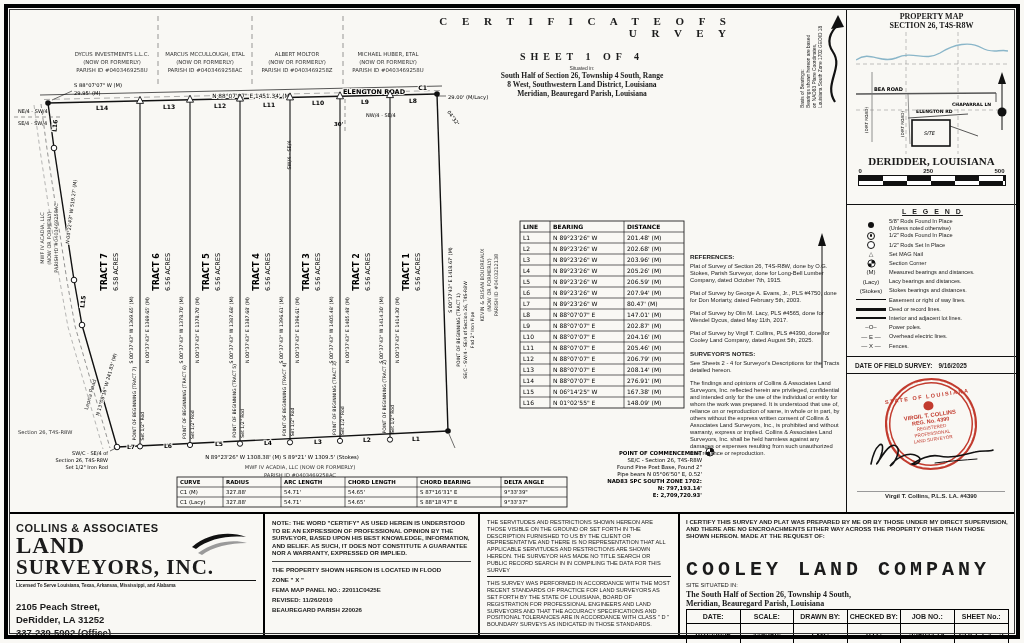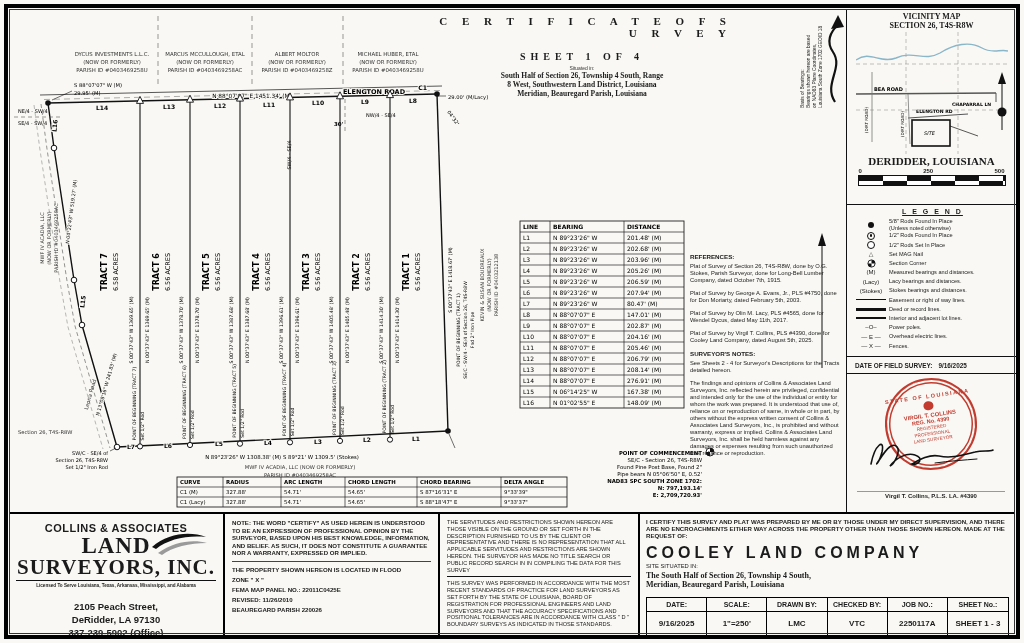--- a/index.html
+++ b/index.html
@@ -56,34 +56,34 @@
   .seal .s3{font-size:5.5px;font-weight:bold;}
   .seal .s4{font-size:4.6px;margin-top:1px;}
   .sig{position:absolute;left:18px;top:56px;}
   .sig-name{position:absolute;left:0;top:117px;width:168px;text-align:center;font-size:6px;font-weight:bold;
             border-top:1px solid #999;padding-top:1px;margin-left:10px;width:148px;}
   
   .bottom-strip{position:absolute;left:9px;top:512px;width:1006px;height:122px;border-top:2.5px solid #000;
                 display:flex;z-index:6;background:#f9f8f4;}
   .blk{box-sizing:border-box;border-right:2px solid #000;padding:5px 7px;position:relative;}
   .blk:last-child{border-right:none;}
-  .company{width:216px;text-align:center;}
+  .company{width:256px;text-align:left;}
   .co1{font-size:11px;font-weight:bold;letter-spacing:.5px;margin-top:3px;}
   .co2{font-family:"Liberation Serif",serif;font-weight:bold;font-size:23px;line-height:23px;letter-spacing:1px;position:relative;}
   .co2 .swoosh{position:absolute;right:8px;top:-3px;}
   .co-lic{font-size:4.6px;font-weight:bold;border-top:1px solid #111;margin-top:2px;padding-top:1.5px;}
   .co-ad{font-size:9.5px;font-weight:bold;line-height:13px;margin-top:12px;}
   .note{width:215px;font-size:6.1px;line-height:7.6px;font-weight:bold;}
   .flood{border-top:1px solid #444;margin-top:4px;padding-top:4px;font-weight:bold;}
   .flood div{margin-bottom:2.5px;}
   .serv{width:200px;font-size:5.6px;line-height:6.8px;}
   .serv .p2{border-top:1px solid #111;margin-top:3px;padding-top:3px;}
   .cert{flex:1;padding:4px 6px 0 6px;display:flex;flex-direction:column;}
   .cert-txt{font-size:6.1px;line-height:7.2px;font-weight:bold;}
-  .cooley{font-family:Liberation Sans, sans-serif;font-weight:bold;font-size:16px;letter-spacing:4px;margin-top:4px;}
+  .cooley{font-family:Liberation Mono, monospace;font-weight:bold;font-size:20px;letter-spacing:4px;margin-top:18px;}
   .site-l{font-size:5.8px;margin-top:1px;}
   .site-d{font-family:"Liberation Serif",serif;font-weight:bold;font-size:8px;line-height:9.5px;margin-top:2px;}
   .ttable{margin-top:auto;display:grid;grid-template-columns:repeat(6,1fr);border:1.5px solid #000;border-bottom:none;}
   .ttable .th{border-right:1.5px solid #000;border-bottom:1.5px solid #000;font-size:7px;font-weight:bold;
               text-align:center;padding:3px 0;}
   .ttable .td{border-right:1.5px solid #000;font-size:8px;font-weight:bold;text-align:center;padding:7px 0 8px 0;}
   .ttable .th:nth-child(6n), .ttable .td:nth-child(6n){border-right:none;}
 </style>
 </head>
 <body>
@@ -403,21 +403,21 @@
       </div>
     <h4 style="margin-top:6px;">SURVEYOR'S NOTES:</h4>
     <div id="notes-paras">
         <p>See Sheets 2 - 4 for Surveyor's Descriptions for the Tracts detailed hereon.</p>
         <p>The findings and opinions of Collins &amp; Associates Land Surveyors, Inc. reflected herein are privileged, confidential and intended only for the use of the individual or entity for whom the work was prepared. It is understood that use of, reliance on or reproduction of same, in whole or in part, by others without the express written consent of Collins &amp; Associates Land Surveyors, Inc., is prohibited and without warranty, express or implied. Collins &amp; Associates Land Surveyors, Inc. shall be held harmless against any damages or expenses resulting from such unauthorized use, reliance or reproduction.</p>
       </div>
   </div>
 
   <div class="right-col">
     <div class="vicinity">
-      <div class="vt">VICINITY MAP</div>
+      <div class="vt">PROPERTY MAP</div>
       <div class="vt">SECTION 26, T4S-R8W</div>
       <svg class="vmap" width="152" height="122" viewBox="0 0 152 122">
         <line x1="50" y1="0" x2="50" y2="122" stroke="#999" stroke-width="0.6" stroke-dasharray="4,3"></line>
         <line x1="102" y1="0" x2="102" y2="122" stroke="#999" stroke-width="0.6" stroke-dasharray="4,3"></line>
         <line x1="0" y1="32" x2="152" y2="32" stroke="#999" stroke-width="0.6" stroke-dasharray="4,3"></line>
         <line x1="0" y1="78" x2="152" y2="78" stroke="#999" stroke-width="0.6" stroke-dasharray="4,3"></line>
         <path d="M0,28 C14,18 24,32 40,26 C58,18 68,30 84,21 C98,12 114,9 126,16 C136,22 144,17 152,19" fill="none" stroke="#8ab6c9" stroke-width="1.4"></path>
         <line x1="0" y1="62" x2="140" y2="61" stroke="#555" stroke-width="1.6"></line>
         <line x1="140" y1="61" x2="140" y2="70" stroke="#555" stroke-width="1"></line>
         <line x1="52" y1="86" x2="112" y2="82" stroke="#555" stroke-width="1"></line>
@@ -564,21 +564,21 @@
         <span>LAND</span>
         <svg class="swoosh" width="58" height="26" viewBox="0 0 58 26">
           <path d="M2,16 C18,2 40,0 56,6 C38,4 18,8 6,18 Z" fill="#111"></path>
           <path d="M8,22 C24,10 44,8 57,12 C40,12 22,16 12,24 Z" fill="#9a9a9a"></path>
         </svg>
       </div>
       <div class="co2" style="font-size:21px;line-height:21px;">SURVEYORS, INC.</div>
       <div class="co-lic">Licensed To Serve Louisiana, Texas, Arkansas, Mississippi, and Alabama</div>
       <div class="co-ad">
         <div>2105 Peach Street,</div>
-        <div>DeRidder, LA 97130</div>
+        <div>DeRidder, LA 31252</div>
         <div>337-239-5902 (Office)</div>
       </div>
     </div>
 
     <div class="blk note">
       <div>NOTE: THE WORD "CERTIFY" AS USED HEREIN IS UNDERSTOOD TO BE AN EXPRESSION OF PROFESSIONAL OPINION BY THE SURVEYOR, BASED UPON HIS BEST KNOWLEDGE, INFORMATION, AND BELIEF. AS SUCH, IT DOES NOT CONSTITUTE A GUARANTEE NOR A WARRANTY, EXPRESSED OR IMPLIED.</div>
       <div class="flood" id="flood-box">
           <div>THE PROPERTY SHOWN HEREON IS LOCATED IN FLOOD</div>
           <div>ZONE " X "</div>
           <div>FEMA MAP PANEL NO.:   22011C0425E</div>

